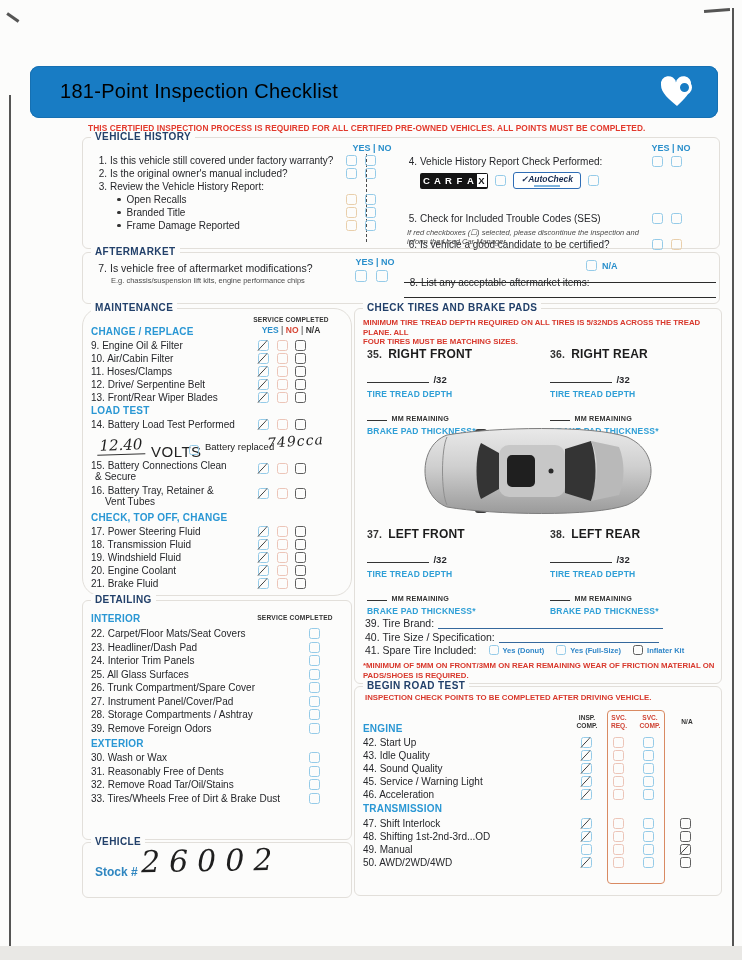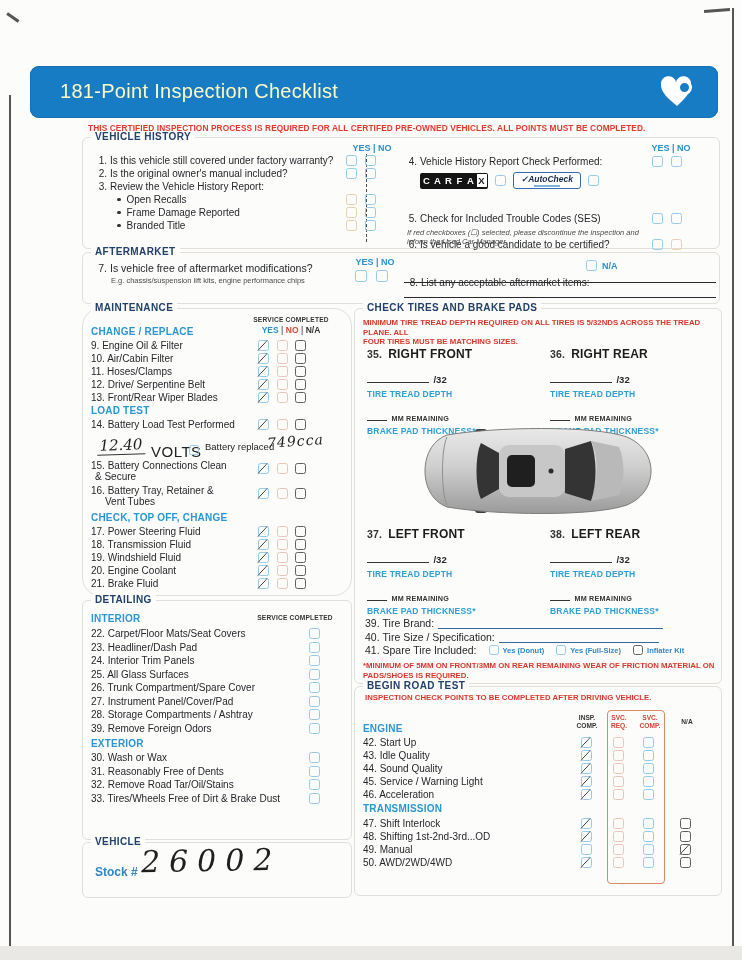--- a/index.html
+++ b/index.html
@@ -7,21 +7,21 @@
         font-family:"Liberation Sans",sans-serif;color:#26272b;}
   .abs{position:absolute;}
 
   
   .edge{position:absolute;background:#2a2a2a;opacity:.8;}
   .bottom-strip{position:absolute;left:0;right:0;bottom:0;height:14px;background:#e9e8e5;}
 
   
   .header-bar{position:absolute;left:30px;top:66px;width:688px;height:52px;background:#187cc4;
               border-radius:9px;box-shadow:0 0 0 1px #1670b2 inset;}
-  .header-title{position:absolute;left:30px;top:14px;font-size:20px;color:#fef9c3;font-weight:500;letter-spacing:.3px;}
+  .header-title{position:absolute;left:30px;top:14px;font-size:20px;color:#000000;font-weight:500;letter-spacing:.3px;}
   .heart-logo{position:absolute;right:20px;top:9px;}
 
   .notice{position:absolute;left:88px;top:123px;font-size:8.3px;font-weight:bold;color:#e2392c;letter-spacing:.1px;}
 
   
   .secbox{position:absolute;border:1px solid #e2dfda;border-radius:6px;}
   .sechead{position:absolute;top:-7px;left:8px;background:#fcfcfb;padding:0 4px;font-size:10px;
            font-weight:800;color:#22406a;letter-spacing:.4px;white-space:nowrap;}
 
   .blue-sub{color:#2a97d4;font-weight:bold;font-size:10px;letter-spacing:.2px;white-space:nowrap;}
@@ -163,30 +163,30 @@
             <span class="bullet"></span>
             <span class="lbl">Open Recalls</span>
             <span class="h-boxes" style="left:253px;">
               <span class="box orange"></span>
               <span class="box blue"></span>
             </span>
           </div>
 
           <div class="h-row">
             <span class="bullet"></span>
-            <span class="lbl">Frame Damage Reported</span>
+            <span class="lbl">Branded Title</span>
             <span class="h-boxes" style="left:253px;">
               <span class="box orange"></span>
               <span class="box blue"></span>
             </span>
           </div>
 
           <div class="h-row">
             <span class="bullet"></span>
-            <span class="lbl">Branded Title</span>
+            <span class="lbl">Frame Damage Reported</span>
             <span class="h-boxes" style="left:253px;">
               <span class="box orange"></span>
               <span class="box blue"></span>
             </span>
           </div>
         </div>
     </div>
 
     <div class="abs" style="left:320px;top:3px;width:308px;">
       <div class="yn-head abs" style="left:244px;top:2px;width:48px;">YES | NO</div>

